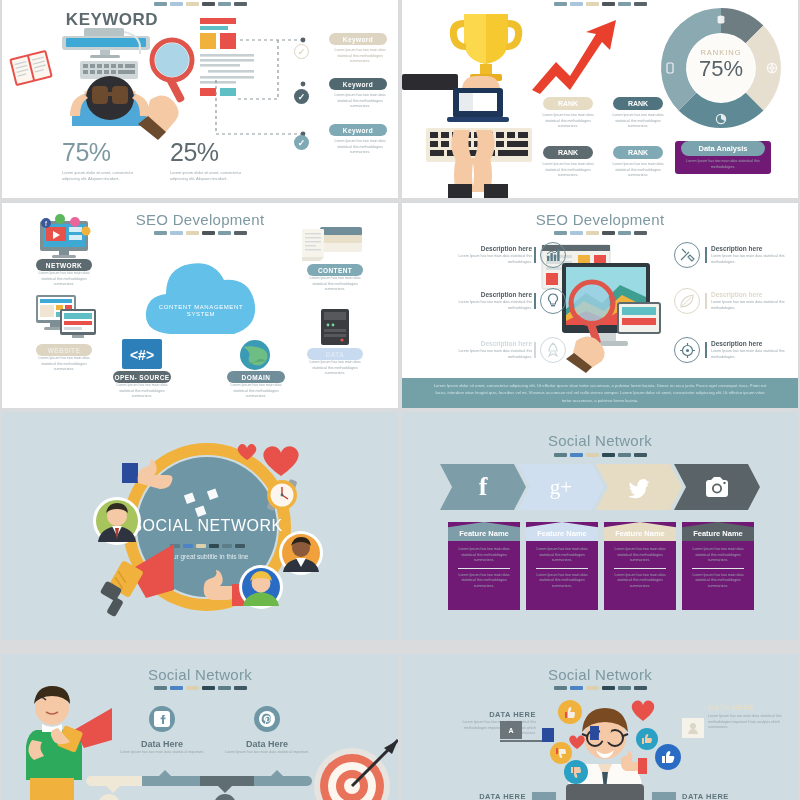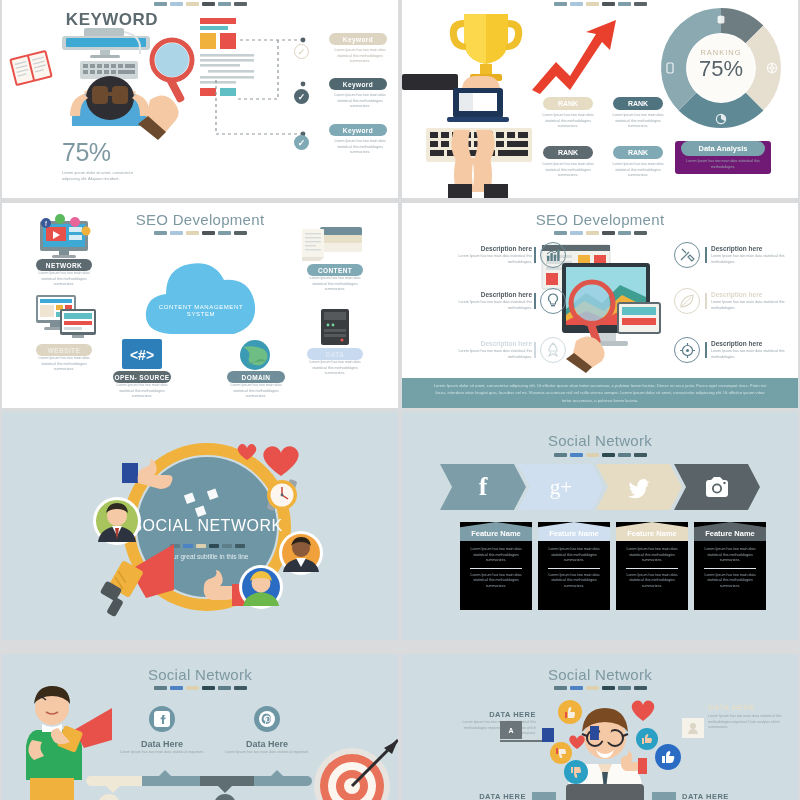--- a/index.html
+++ b/index.html
@@ -47,21 +47,21 @@
   .check { border-radius:50%; display:flex; align-items:center; justify-content:center;
            color:#fff; font-size:9px; font-weight:700; }
 
   
   .chev {
     position:relative; height:46px;
     display:flex; align-items:center; justify-content:center;
     color:#fff;
     clip-path:polygon(0 0, 86% 0, 100% 50%, 86% 100%, 0 100%, 14% 50%);
   }
-  .fcard { position:absolute; background:#000000;margin-left:12px; }
+  .fcard { position:absolute; background:#701a75; }
   .fcard .fhead {
     clip-path:polygon(0 28%, 50% 0, 100% 28%, 100% 100%, 0 100%);
     color:#fff; font-size:7.5px; font-weight:700; text-align:center;
     padding-top:7px; padding-bottom:3px;
   }
   .hr { border-top:1px solid #dfe5e6; margin:4px 10px; }
 
   .dh { color:#5f757d; font-size:9px; font-weight:700; text-align:center; }
   .dh.sm { font-size:7.5px; letter-spacing:.5px; }
   .circ-ico { border-radius:50%; display:flex; align-items:center; justify-content:center; color:#fff; }
@@ -200,20 +200,24 @@
   <div class="check" style="position:absolute;left:292px;top:89px;width:15px;height:15px;background:#516870;">✓</div>
 
   <div style="position:absolute;left:313px;top:124px;width:78px;">
     <div class="badge" style="background:#7ea9b5;width:58px;margin-left:14px;">Keyword</div>
     <div class="lorem" style="margin-top:3px;margin-left:16px;width:58px;">Lorem Ipsum has two main data statistical this methodologies summarizes.</div>
   </div>
   <div class="check" style="position:absolute;left:292px;top:135px;width:15px;height:15px;background:#7ea9b5;">✓</div>
 
   <div style="position:absolute;left:60px;top:138px;width:110px;">
     <div class="bignum">75%</div>
+    <div class="lorem l" style="width:86px;margin-top:3px;font-size:4px;">Lorem ipsum dolor sit amet, consectetur adipiscing elit. Aliquam tincidunt.</div>
+  </div>
+  <div style="position:absolute;left:168px;top:138px;width:110px;">
+    <div class="bignum dk">25%</div>
     <div class="lorem l" style="width:86px;margin-top:3px;font-size:4px;">Lorem ipsum dolor sit amet, consectetur adipiscing elit. Aliquam tincidunt.</div>
   </div>
 </div>
 
 <div class="panel" style="left:402px;top:0;width:396px;height:198px;">
 
   <div class="dashrow" style="top:2px;">
     <i style="background:#7d9ea8"></i>
         <i style="background:#a9c6dd"></i>
         <i style="background:#e2d5b4"></i>

